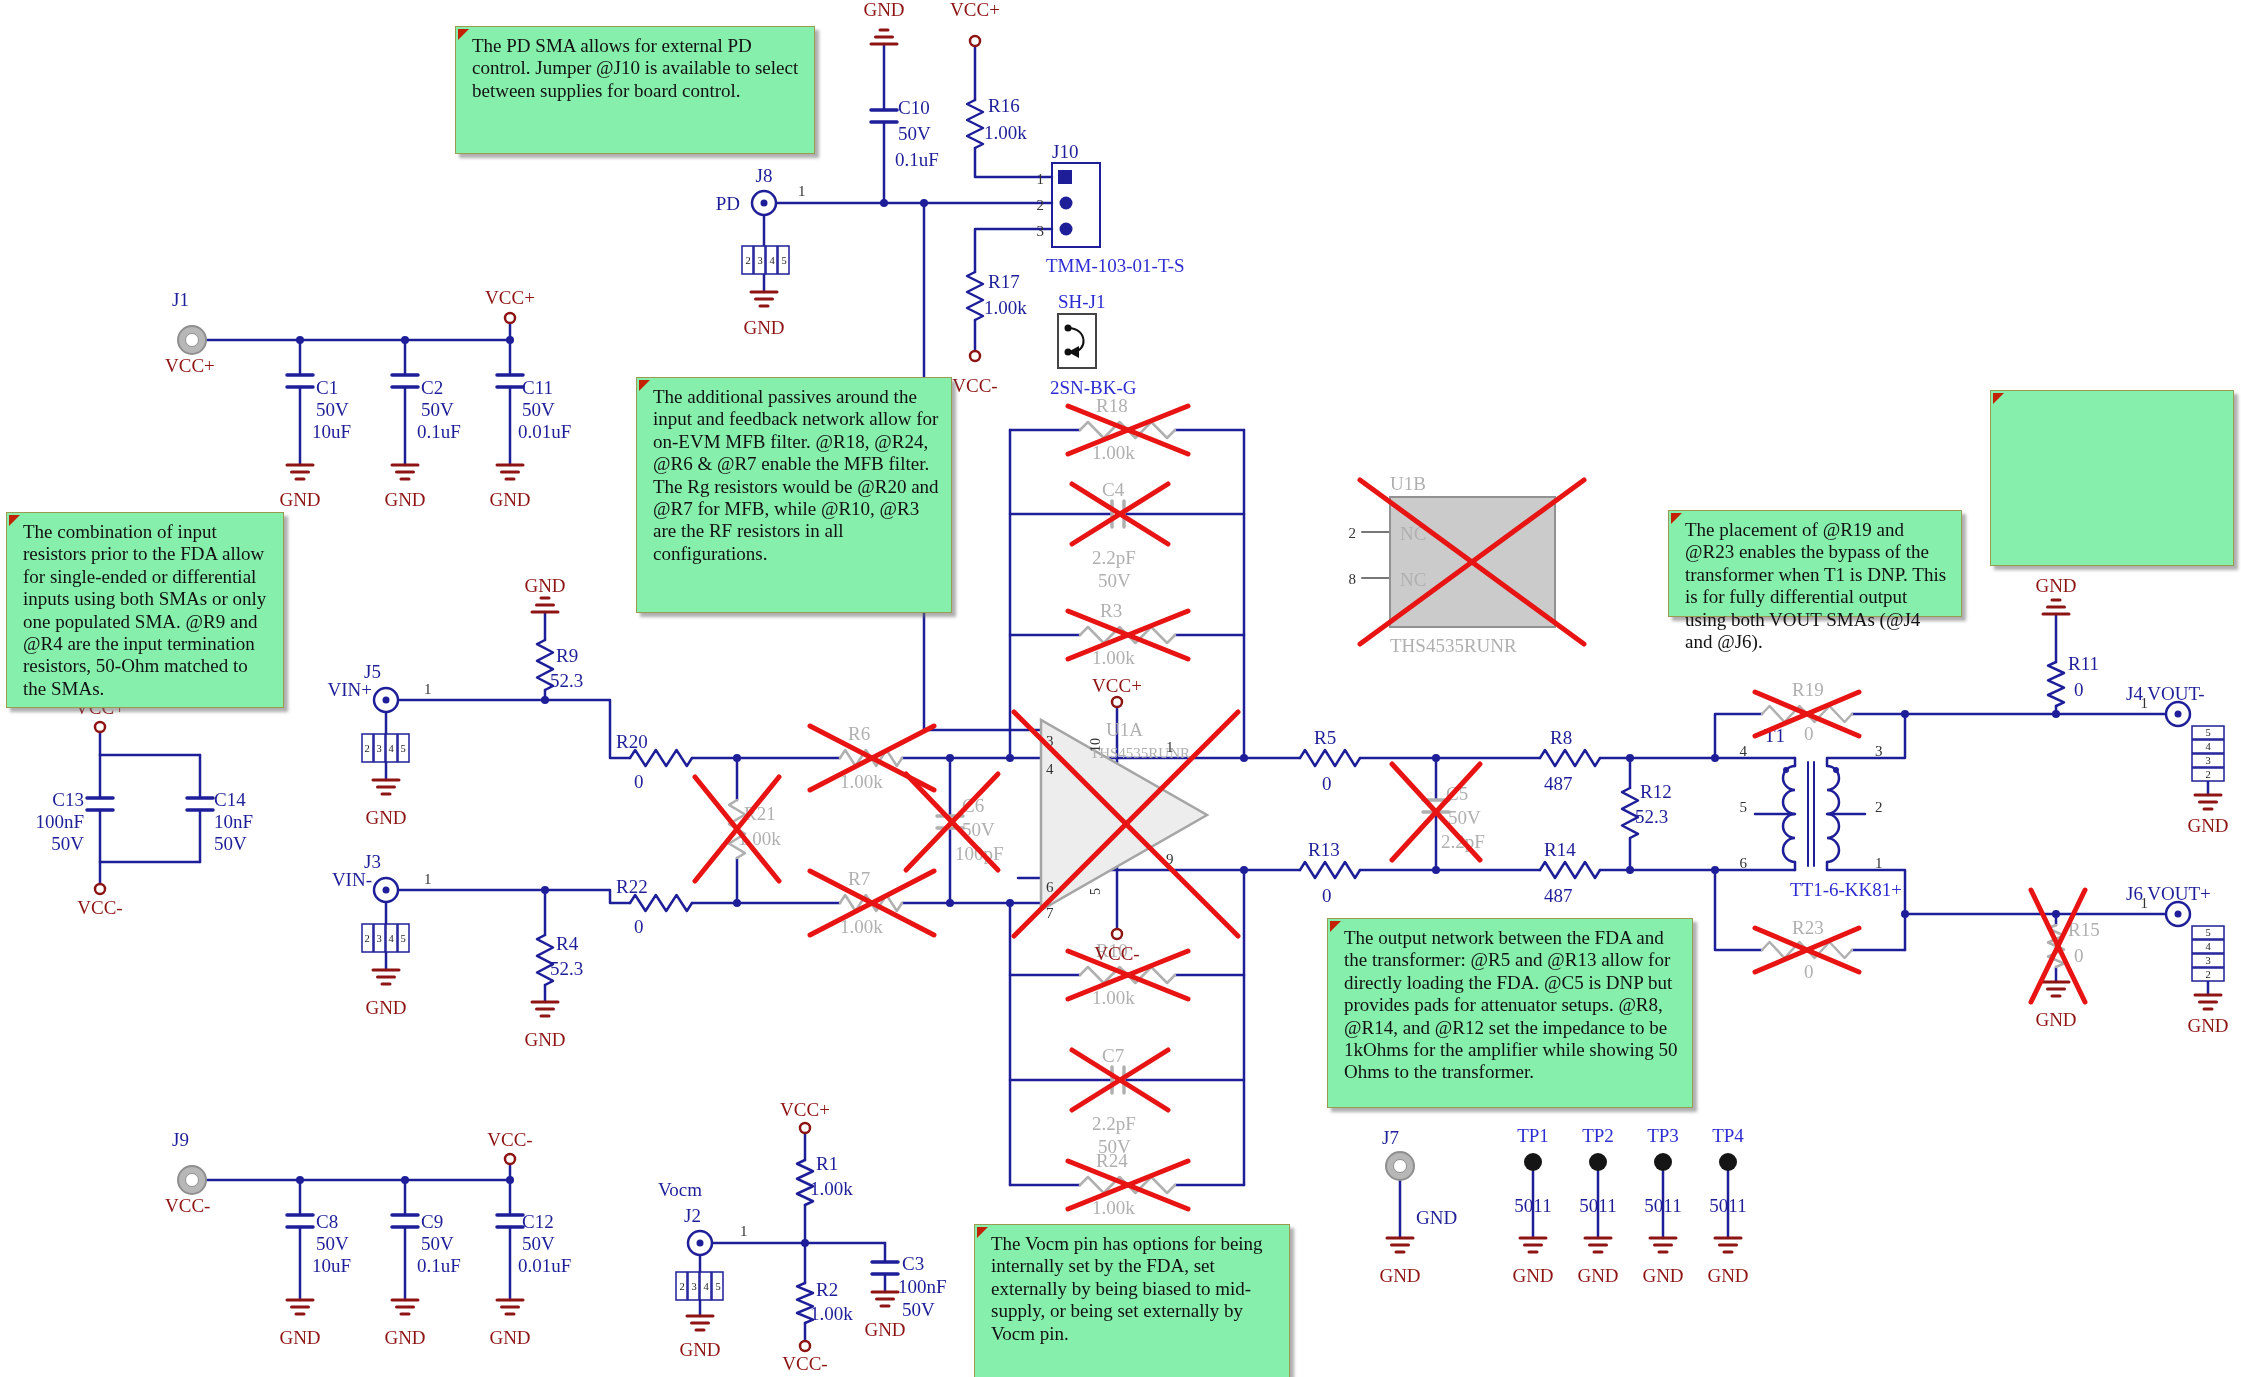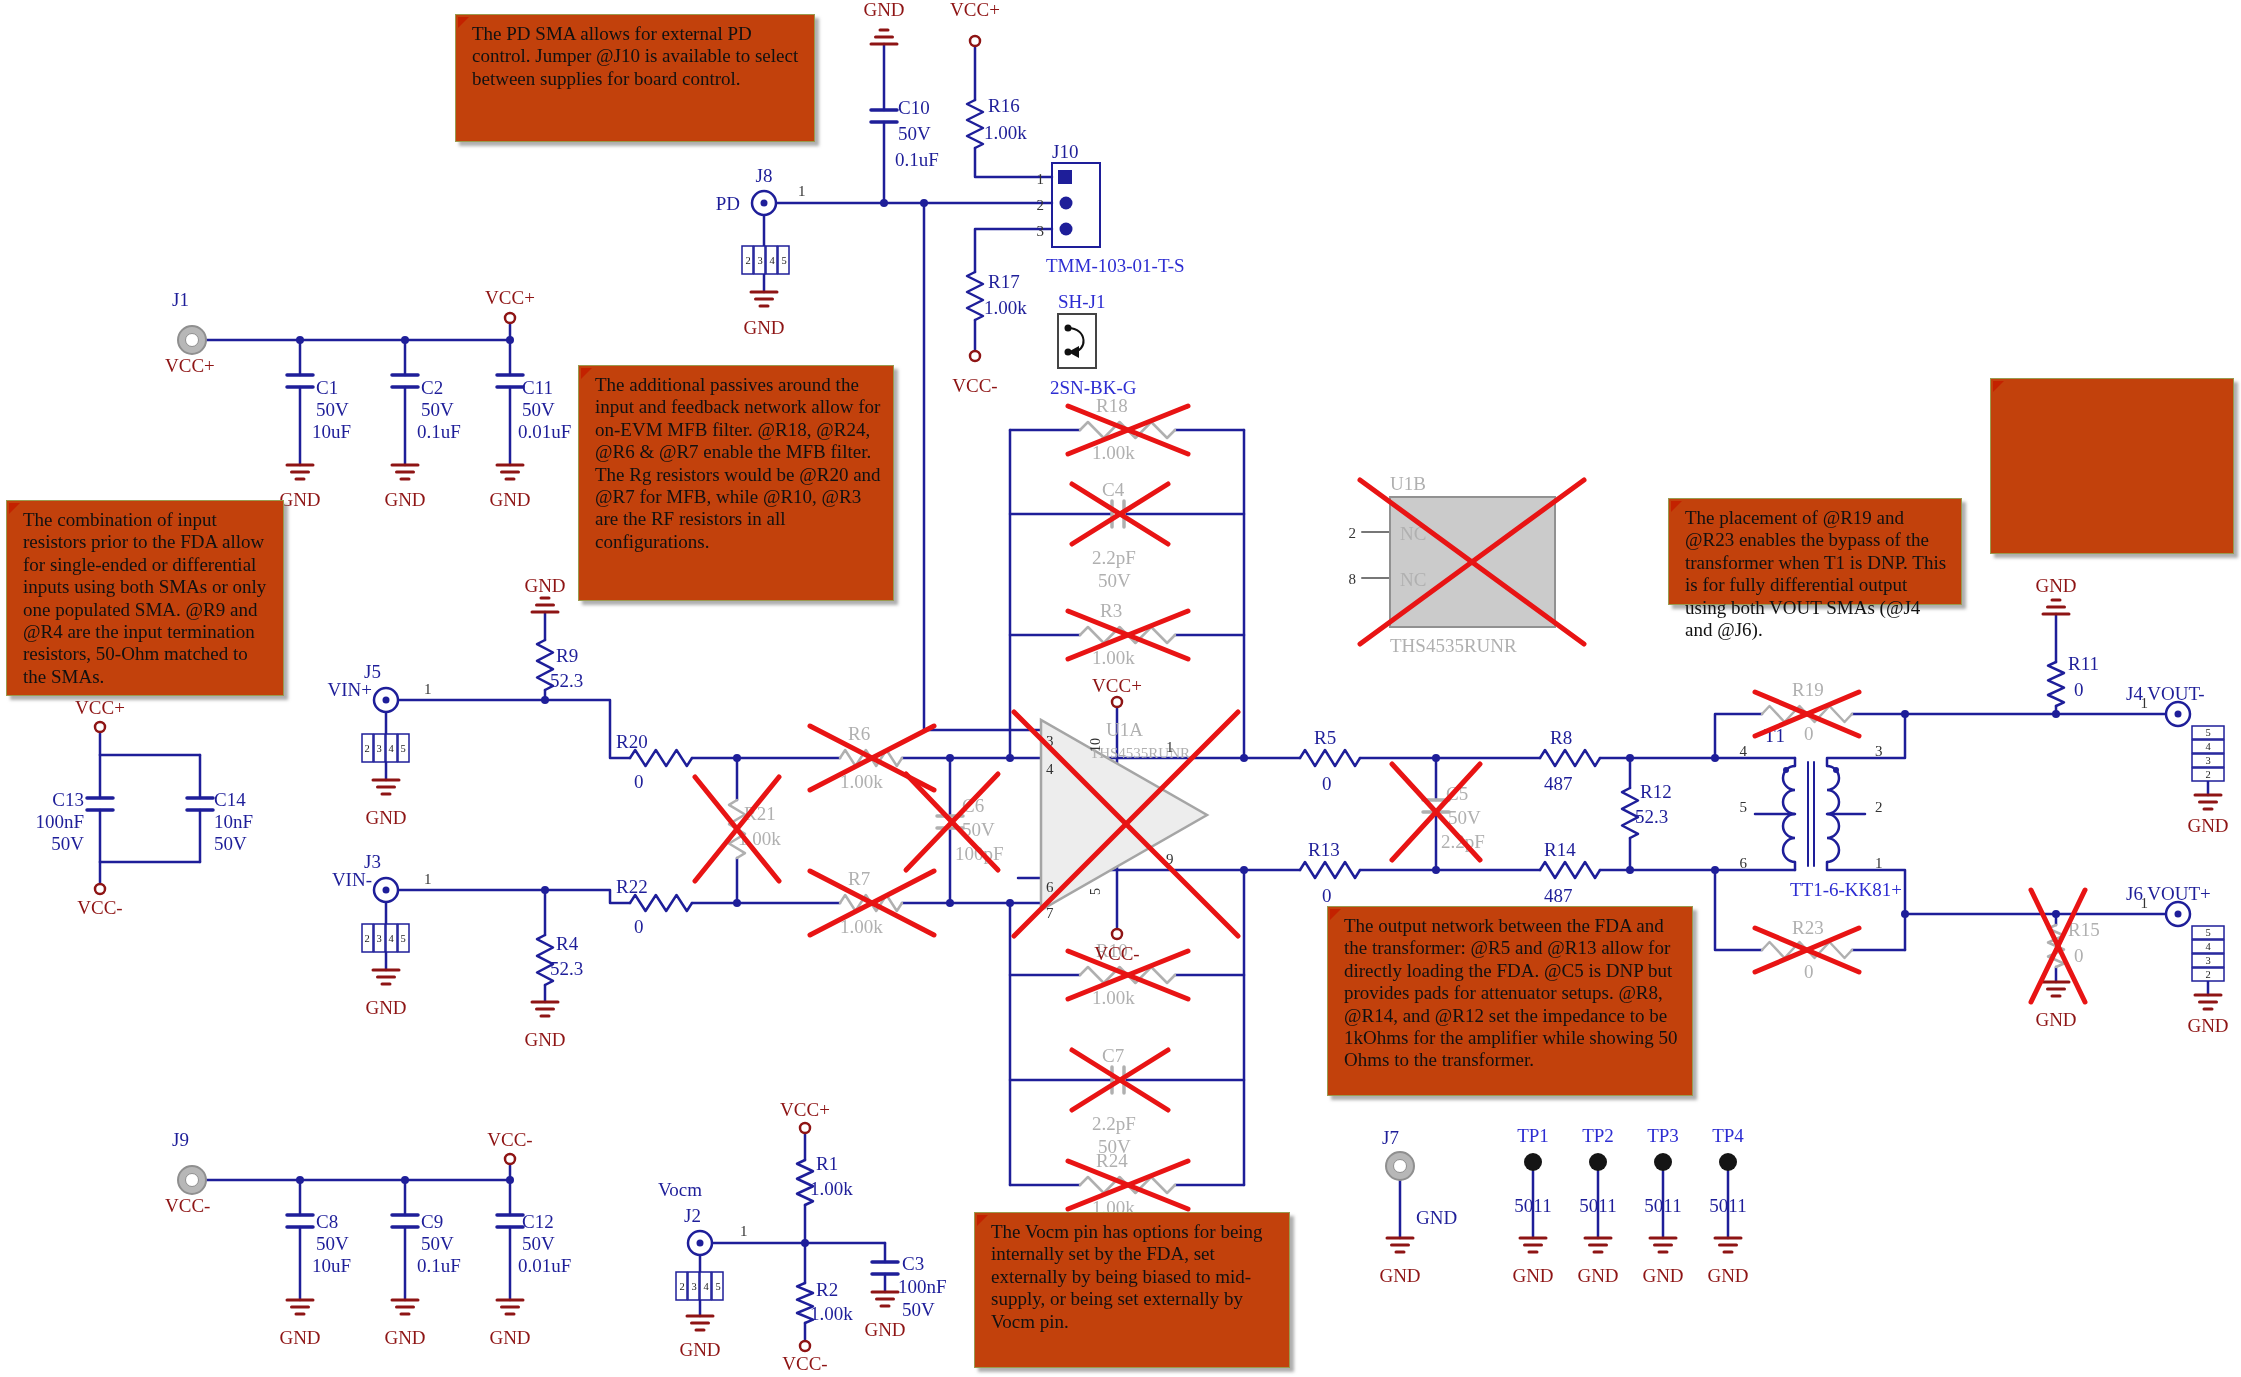--- a/index.html
+++ b/index.html
@@ -1,22 +1,22 @@
 <!DOCTYPE html>
 <html><head>
 <meta charset="utf-8">
 <style>
   html,body{margin:0;padding:0}
   body{width:2241px;height:1377px;background:#ffffff;position:relative;overflow:hidden;
        font-family:"Liberation Serif",serif;}
   #schem{position:absolute;left:0;top:0}
-  .note{position:absolute;background:#c2410c;border:1px solid #9a9a50;
+  .note{position:absolute;background:#86efac;border:1px solid #9a9a50;
         box-shadow:4px 4px 3px rgba(110,110,110,.55);
         padding:8px 10px 24px 16px;box-sizing:border-box;
-        font:19px/1.18 "Liberation Serif",serif;color:#111;white-space:pre-line;}
+        font:19px/1.18 "Liberation Serif",serif;color:#111;white-space:pre-line;margin-top:12px;}
   .note .fold{position:absolute;left:2px;top:2px;width:0;height:0;
         border-top:11px solid #c32200;border-right:11px solid transparent;}
   text{font-family:"Liberation Serif",serif;}
 </style>
 </head>
 <body>
 
 <svg id="schem" width="2241" height="1377" viewBox="0 0 2241 1377" xmlns="http://www.w3.org/2000/svg">
     <polyline points="884,44 884,110" fill="none" stroke="#1e1e99" stroke-width="2.5" stroke-linecap="round" stroke-linejoin="round"></polyline>
     <polyline points="884,122 884,203" fill="none" stroke="#1e1e99" stroke-width="2.5" stroke-linecap="round" stroke-linejoin="round"></polyline>
@@ -593,19 +593,19 @@
     <polyline points="1755,736 1859,692" fill="none" stroke="#e81414" stroke-width="5" stroke-linecap="round" stroke-linejoin="round"></polyline>
     <polyline points="1755,928 1859,972" fill="none" stroke="#e81414" stroke-width="5" stroke-linecap="round" stroke-linejoin="round"></polyline>
     <polyline points="1755,972 1859,928" fill="none" stroke="#e81414" stroke-width="5" stroke-linecap="round" stroke-linejoin="round"></polyline>
     <polyline points="2031,890 2085,1002" fill="none" stroke="#e81414" stroke-width="5" stroke-linecap="round" stroke-linejoin="round"></polyline>
     <polyline points="2031,1002 2085,890" fill="none" stroke="#e81414" stroke-width="5" stroke-linecap="round" stroke-linejoin="round"></polyline>
   </svg>
 
 <div id="notes-layer">
     <div class="note" style="left: 455px; top: 14px; width: 360px; height: 128px;"><span class="fold"></span><span class="txt">The PD SMA allows for external PD control. Jumper @J10 is available to select between supplies for board control.</span></div>
     <div class="note" style="left: 6px; top: 500px; width: 278px; height: 196px;"><span class="fold"></span><span class="txt">The combination of input resistors prior to the FDA allow for single-ended or differential inputs using both SMAs or only one populated SMA.  @R9 and @R4 are the input termination resistors, 50-Ohm matched to the SMAs.</span></div>
-    <div class="note" style="left: 578px; top: 365px; width: 316px; height: 236px;"><span class="fold"></span><span class="txt">The additional passives around the input and feedback network allow for on-EVM MFB filter.  @R18, @R24, @R6 &amp; @R7 enable the MFB filter.
+    <div class="note" style="left: 636px; top: 365px; width: 316px; height: 236px;"><span class="fold"></span><span class="txt">The additional passives around the input and feedback network allow for on-EVM MFB filter.  @R18, @R24, @R6 &amp; @R7 enable the MFB filter.
 The Rg resistors would be @R20 and @R7 for MFB, while @R10, @R3 are the RF resistors in all configurations.</span></div>
     <div class="note" style="left: 1990px; top: 378px; width: 244px; height: 176px;"><span class="fold"></span></div>
     <div class="note" style="left: 1668px; top: 498px; width: 294px; height: 107px;"><span class="fold"></span><span class="txt">The placement of @R19 and @R23 enables the bypass of the transformer when T1 is DNP.  This is for fully differential output using both VOUT SMAs (@J4 and @J6).</span></div>
     <div class="note" style="left: 1327px; top: 906px; width: 366px; height: 190px;"><span class="fold"></span><span class="txt">The output network between the FDA and the transformer: @R5 and @R13 allow for directly loading the FDA.  @C5 is DNP but provides pads for attenuator setups.  @R8, @R14, and @R12 set the impedance to be 1kOhms for the amplifier while showing 50 Ohms to the transformer.</span></div>
     <div class="note" style="left: 974px; top: 1212px; width: 316px; height: 156px; font-family: Liberation Serif, serif;"><span class="fold"></span><span class="txt">The Vocm pin has options for being internally set by the FDA, set externally by being biased to mid-supply, or being set externally by Vocm pin.</span></div>
   </div>
 
 </body></html>

